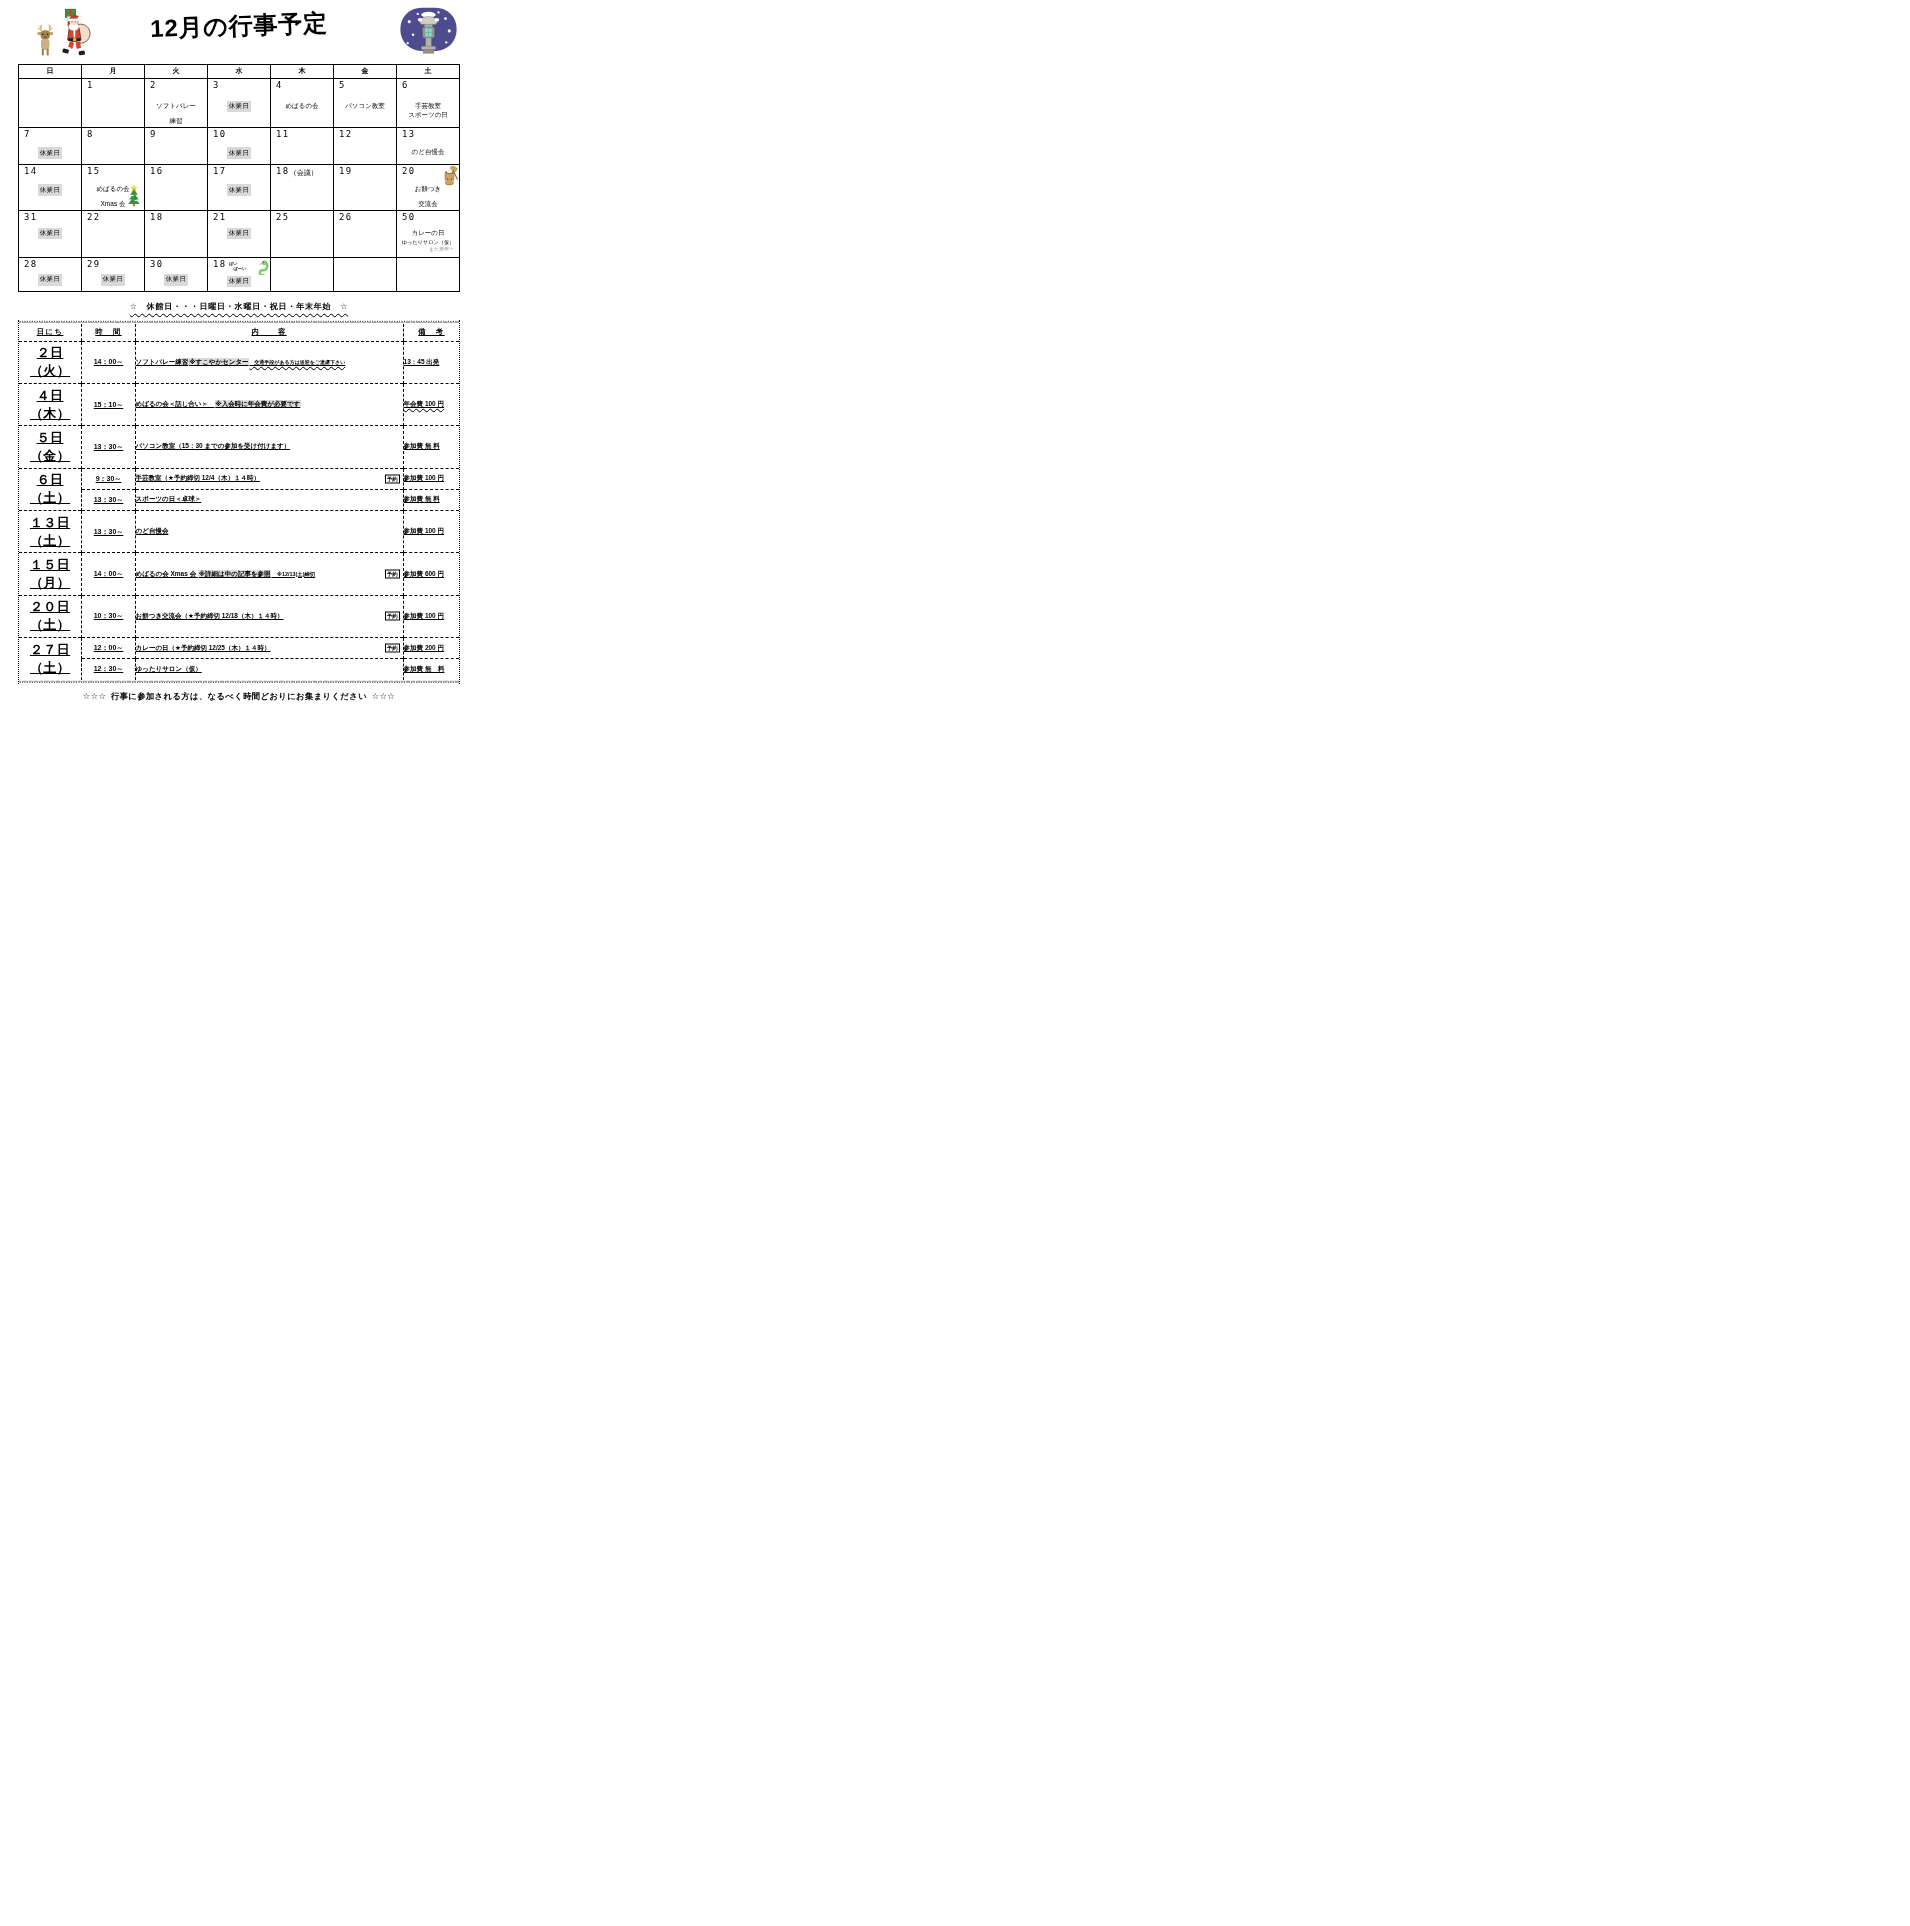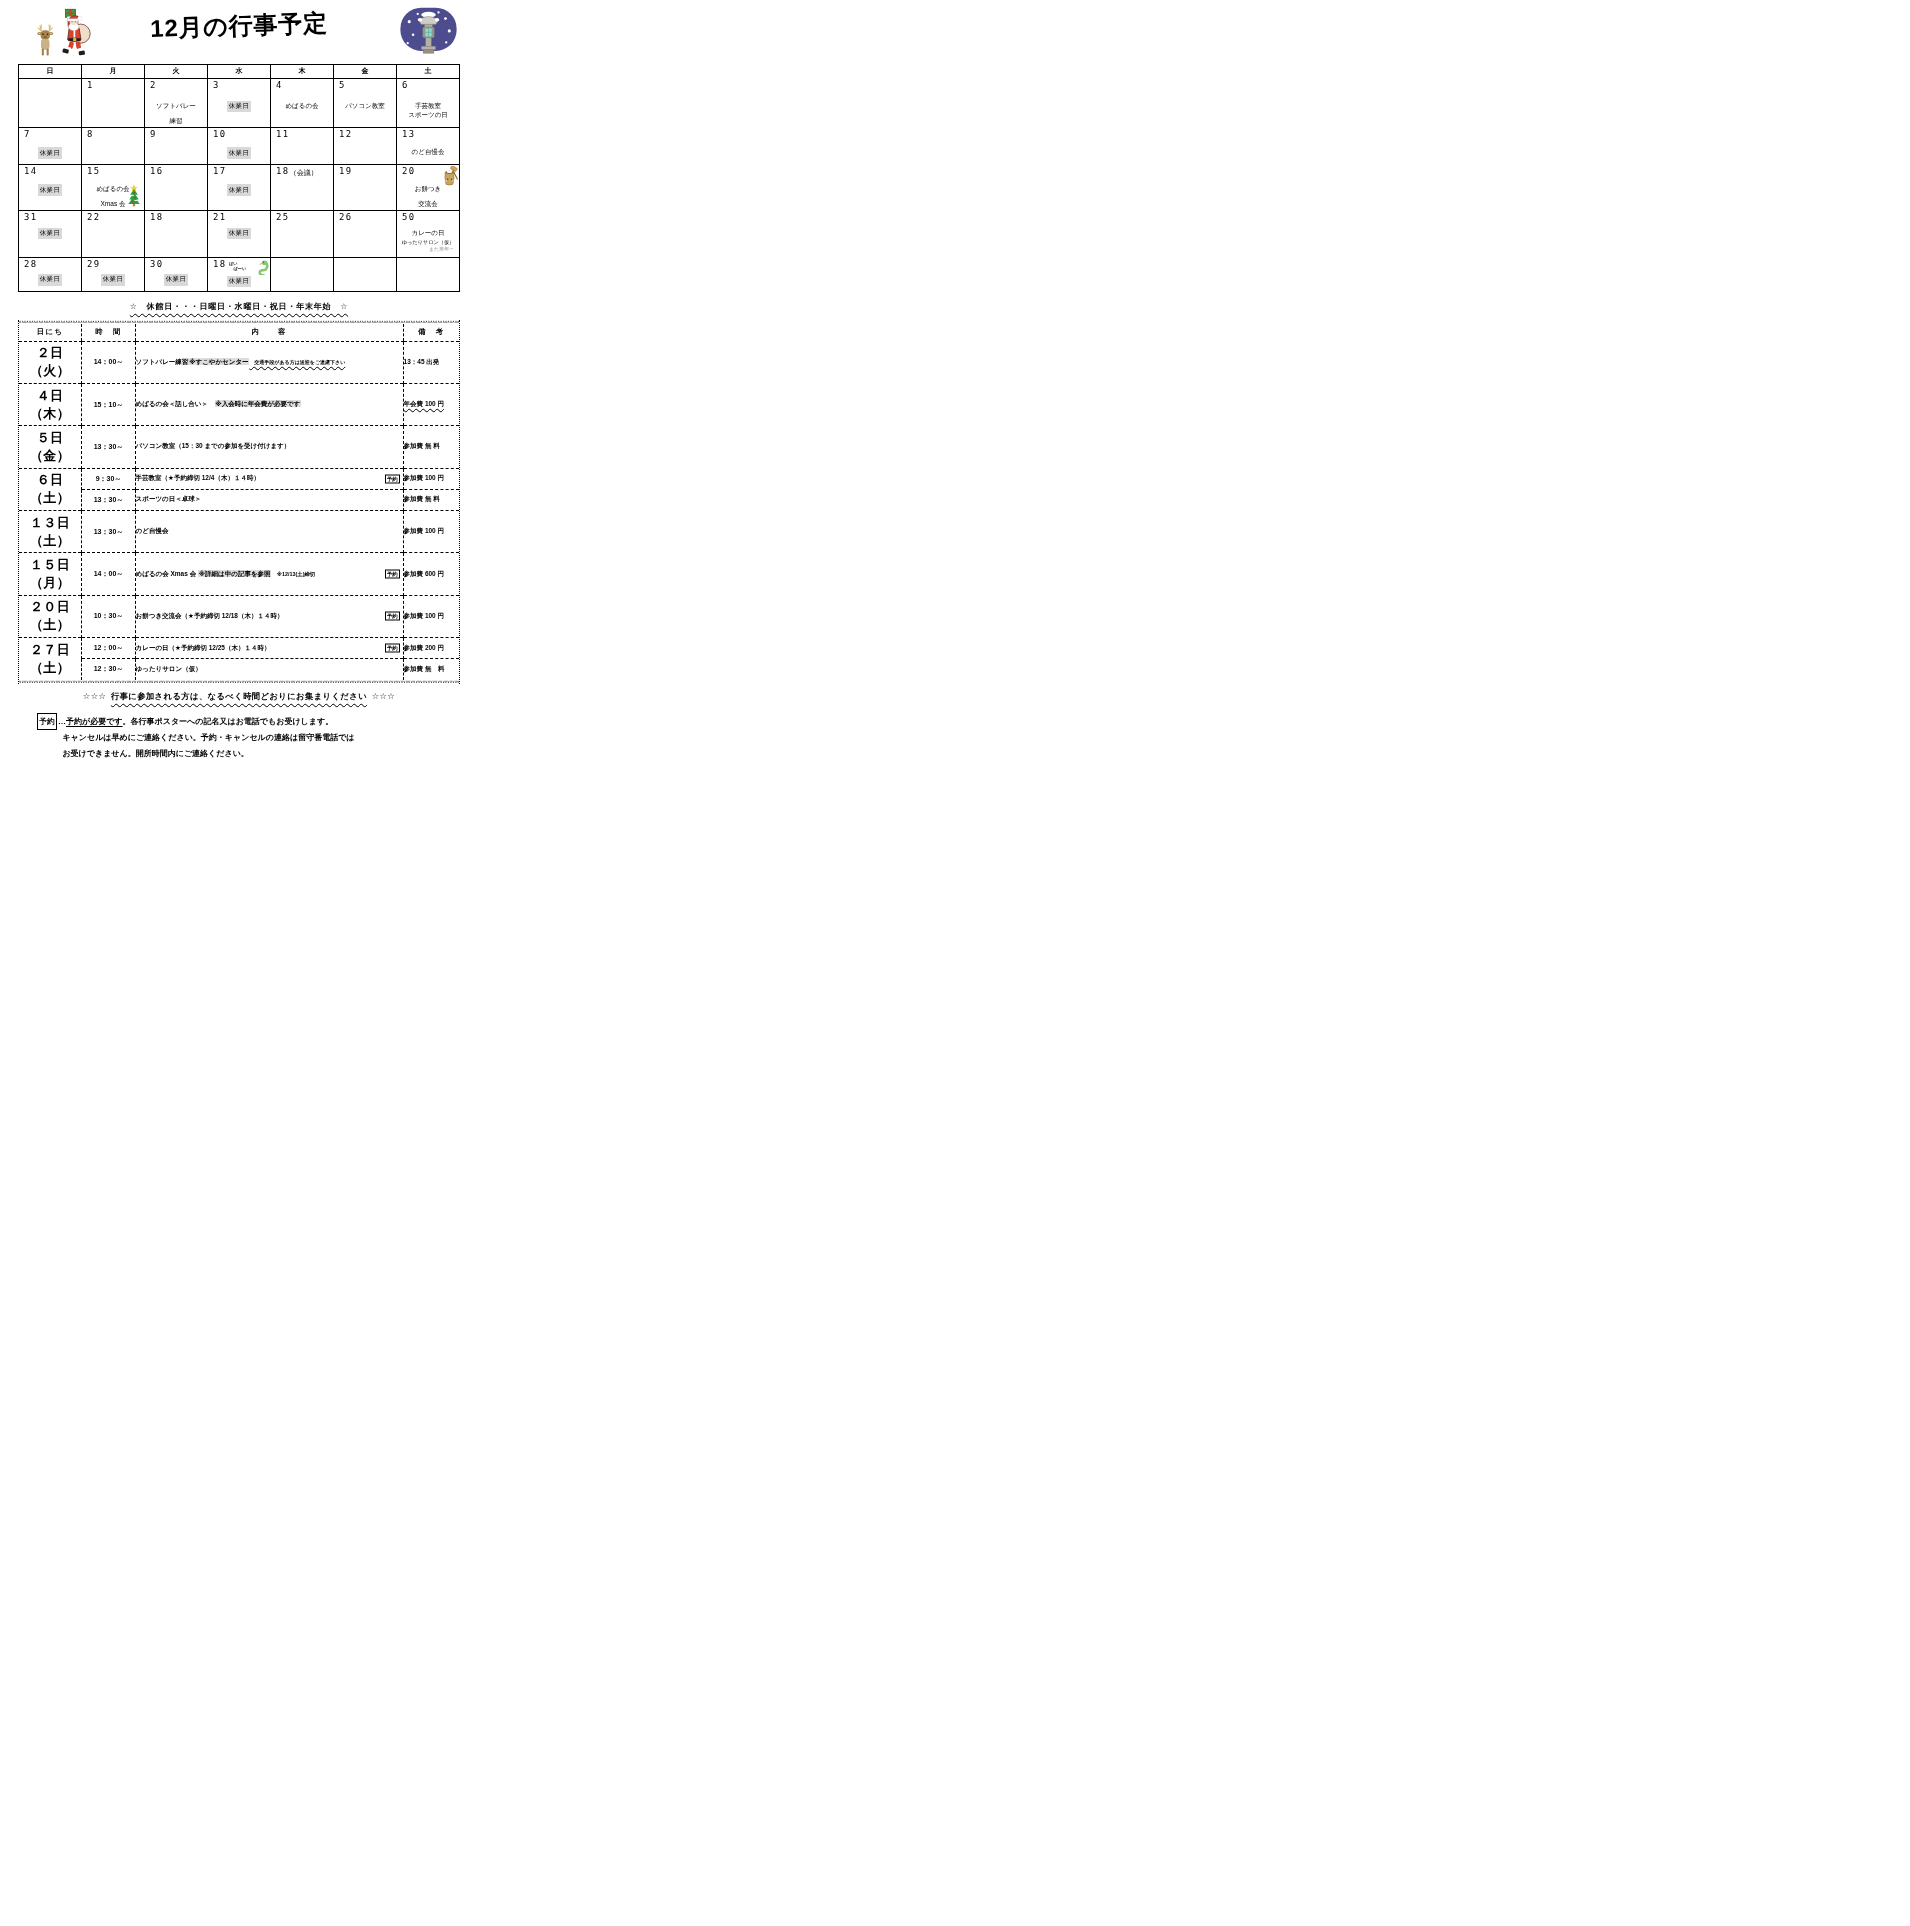--- a/index.html
+++ b/index.html
@@ -47,21 +47,21 @@
   .icon-snake { right:1.2px; top:1.9px; }
 
   
   .closed-note { text-align:center; margin:9.2px 0 3.9px; font-size:8px; font-weight:bold; letter-spacing:0.8px; }
   .wavy1 { text-decoration:underline wavy #000; text-decoration-thickness:0.4px; text-underline-offset:3.5px; }
 
   
   .frame { margin:7.7px 17.7px 0; border-left:0.4px dotted #000; border-right:0.4px dotted #000; }
   .zz { font-size:3.9px; line-height:3.9px; height:4.2px; letter-spacing:-0.4px; overflow:hidden; white-space:nowrap; color:#000; }
   .sched { width:100%; border-collapse:collapse; table-layout:fixed; }
-  .sched th, .sched td { border-left:0.6px dashed #000; }
+  .sched th, .sched td { border-left:0.6px dashed #000;text-decoration:underline; }
   .sched .col-first { border-left:none; }
   .sched thead th { border-bottom:1.5px dashed #000; font-size:7.3px; font-weight:bold; padding:3.1px 0 3.5px; letter-spacing:1.5px; }
   .sched tbody tr.grp > td { border-top:1.5px dashed #000; }
   .sched tbody tr.sub > td { border-top:0.6px dashed #000; }
   .sched td { font-weight:bold; padding:2.7px 0; }
   .day-cell { text-align:center; font-size:13px; letter-spacing:0.4px; vertical-align:middle; }
   .time-cell { text-align:center; font-size:7px; vertical-align:middle; }
   .content-cell { font-size:6.5px; padding-left:4.6px; padding-right:21.6px; position:relative; vertical-align:middle; }
   .note-cell { font-size:6.5px; padding-left:3.1px; vertical-align:middle; }
   .hl { background:#dcdcdc; padding:0 0.8px; }
@@ -525,22 +525,15 @@
           </tr>
         </tbody>
     </table>
     <div class="zz" id="zz-bottom">∨∨∨∨∨∨∨∨∨∨∨∨∨∨∨∨∨∨∨∨∨∨∨∨∨∨∨∨∨∨∨∨∨∨∨∨∨∨∨∨∨∨∨∨∨∨∨∨∨∨∨∨∨∨∨∨∨∨∨∨∨∨∨∨∨∨∨∨∨∨∨∨∨∨∨∨∨∨∨∨∨∨∨∨∨∨∨∨∨∨∨∨∨∨∨∨∨∨∨∨∨∨∨∨∨∨∨∨∨∨∨∨∨∨∨∨∨∨∨∨∨∨∨∨∨∨∨∨∨∨∨∨∨∨∨∨∨∨∨∨∨∨∨∨∨∨∨∨∨∨∨∨∨∨∨∨∨∨∨∨∨∨∨∨∨∨∨∨∨∨∨∨∨∨∨∨∨∨∨∨∨∨∨∨∨∨∨∨∨∨∨∨∨∨∨∨∨∨∨∨∨∨∨∨∨∨∨∨∨∨∨∨∨∨∨∨∨∨∨∨∨∨∨∨∨∨∨∨∨∨∨∨∨∨∨∨∨∨∨∨∨∨∨∨∨∨∨∨∨∨∨∨∨∨∨∨∨∨∨∨</div>
   </div>
 
   <div class="gather">
     <span>☆☆☆</span><span class="wavy2">行事に参加される方は、なるべく時間どおりにお集まりください</span><span>☆☆☆</span>
   </div>
 
-  <div class="rp">
-    <div>
-      <span class="rbox">予約</span><span>…</span><span class="u">予約が必要です</span><span>。各行事ポスターへの記名又はお電話でもお受けします。</span>
-    </div>
-    <div class="rp-cont">キャンセルは早めにご連絡ください。予約・キャンセルの連絡は留守番電話では</div>
-    <div class="rp-cont">お受けできません。開所時間内にご連絡ください。</div>
-  </div>
 
 </div>
 
 
 </body></html>

